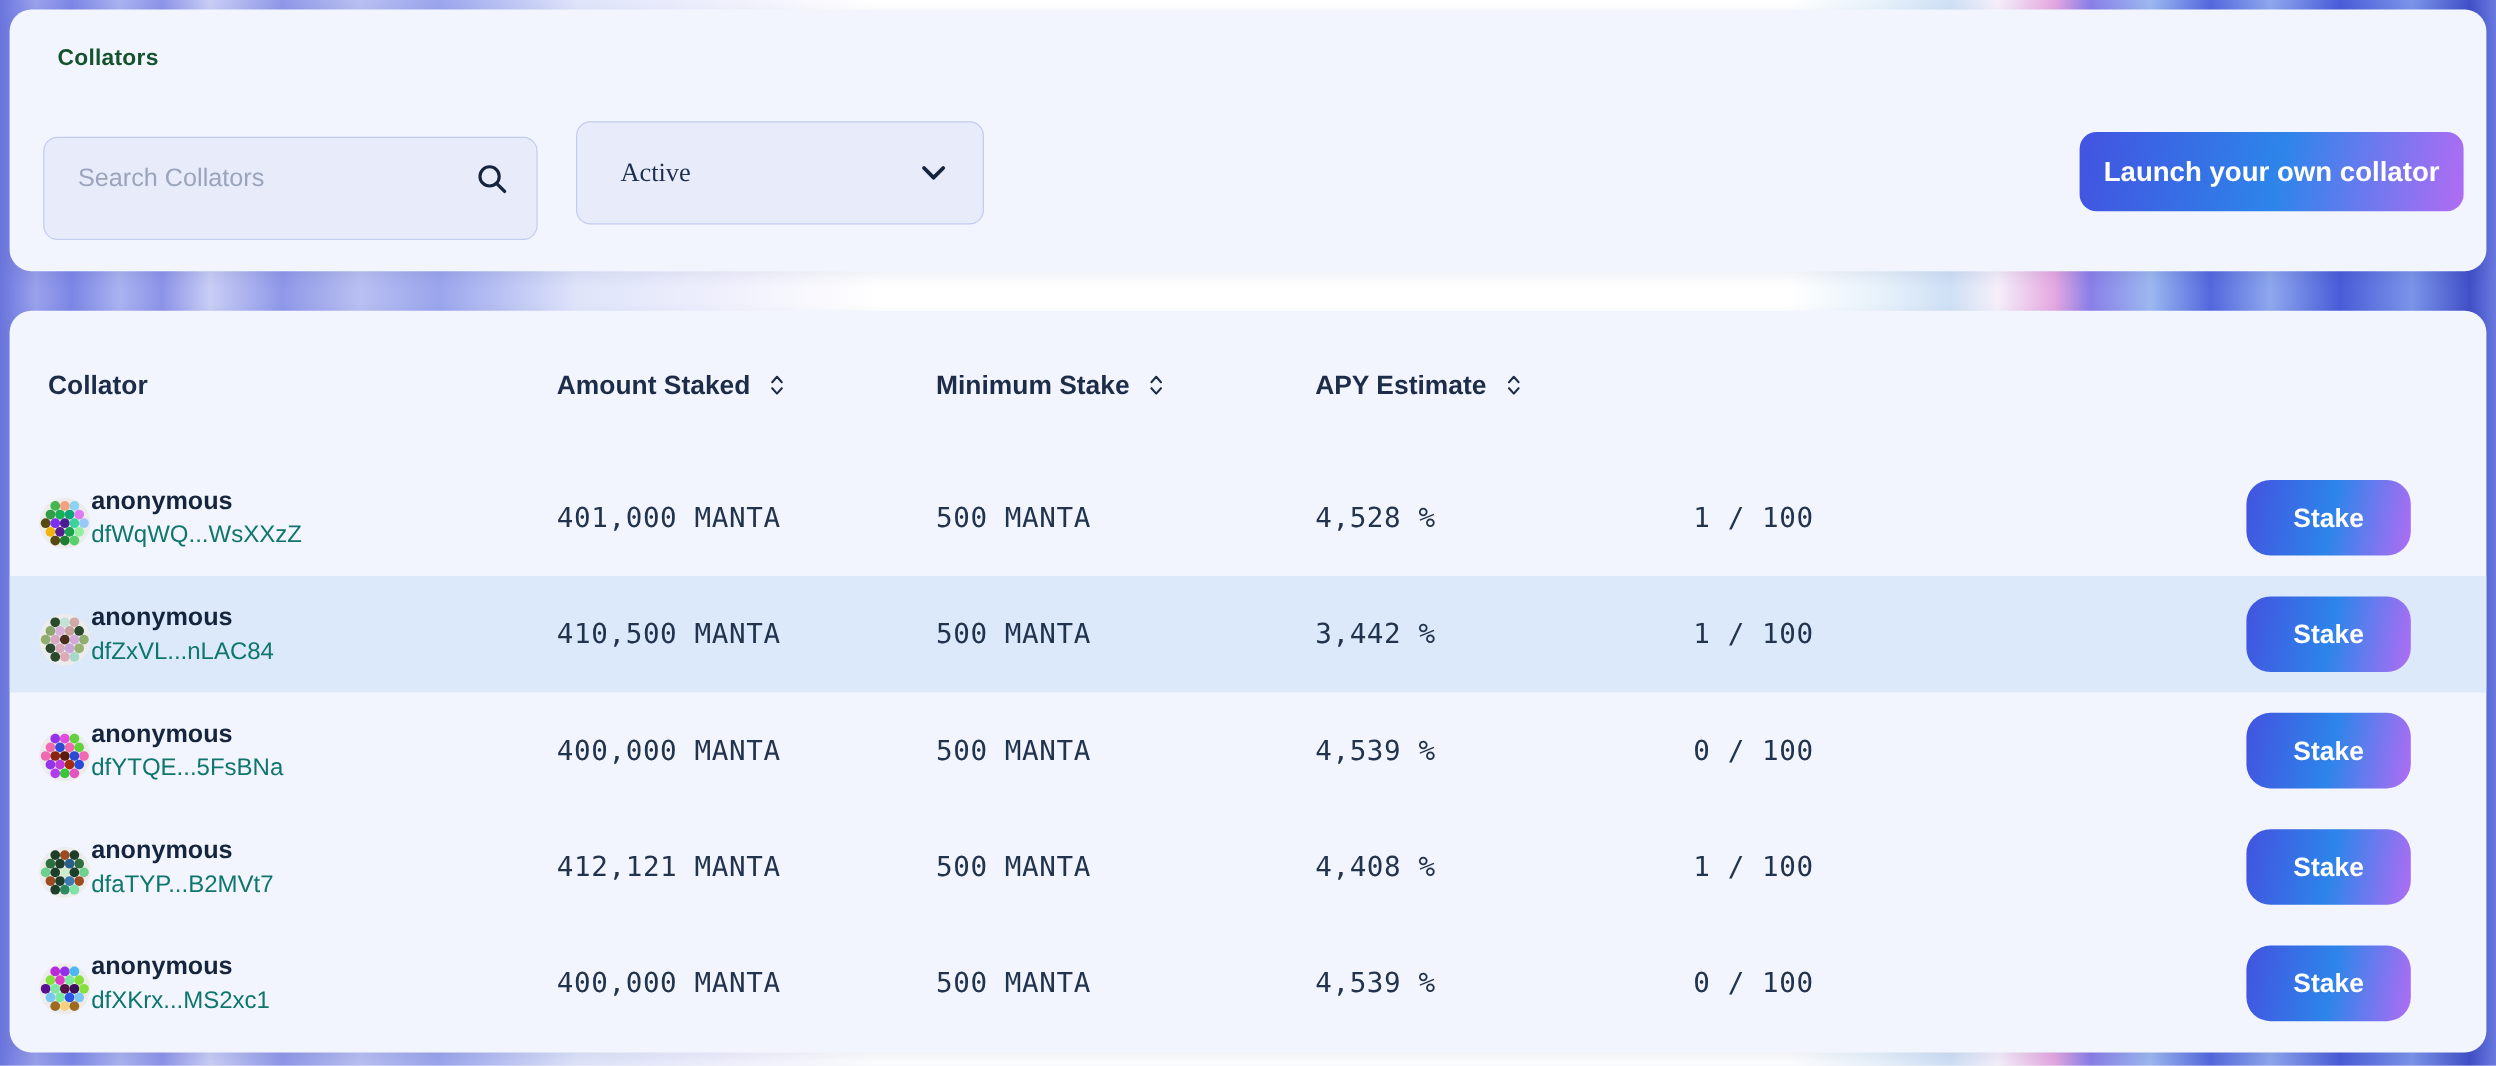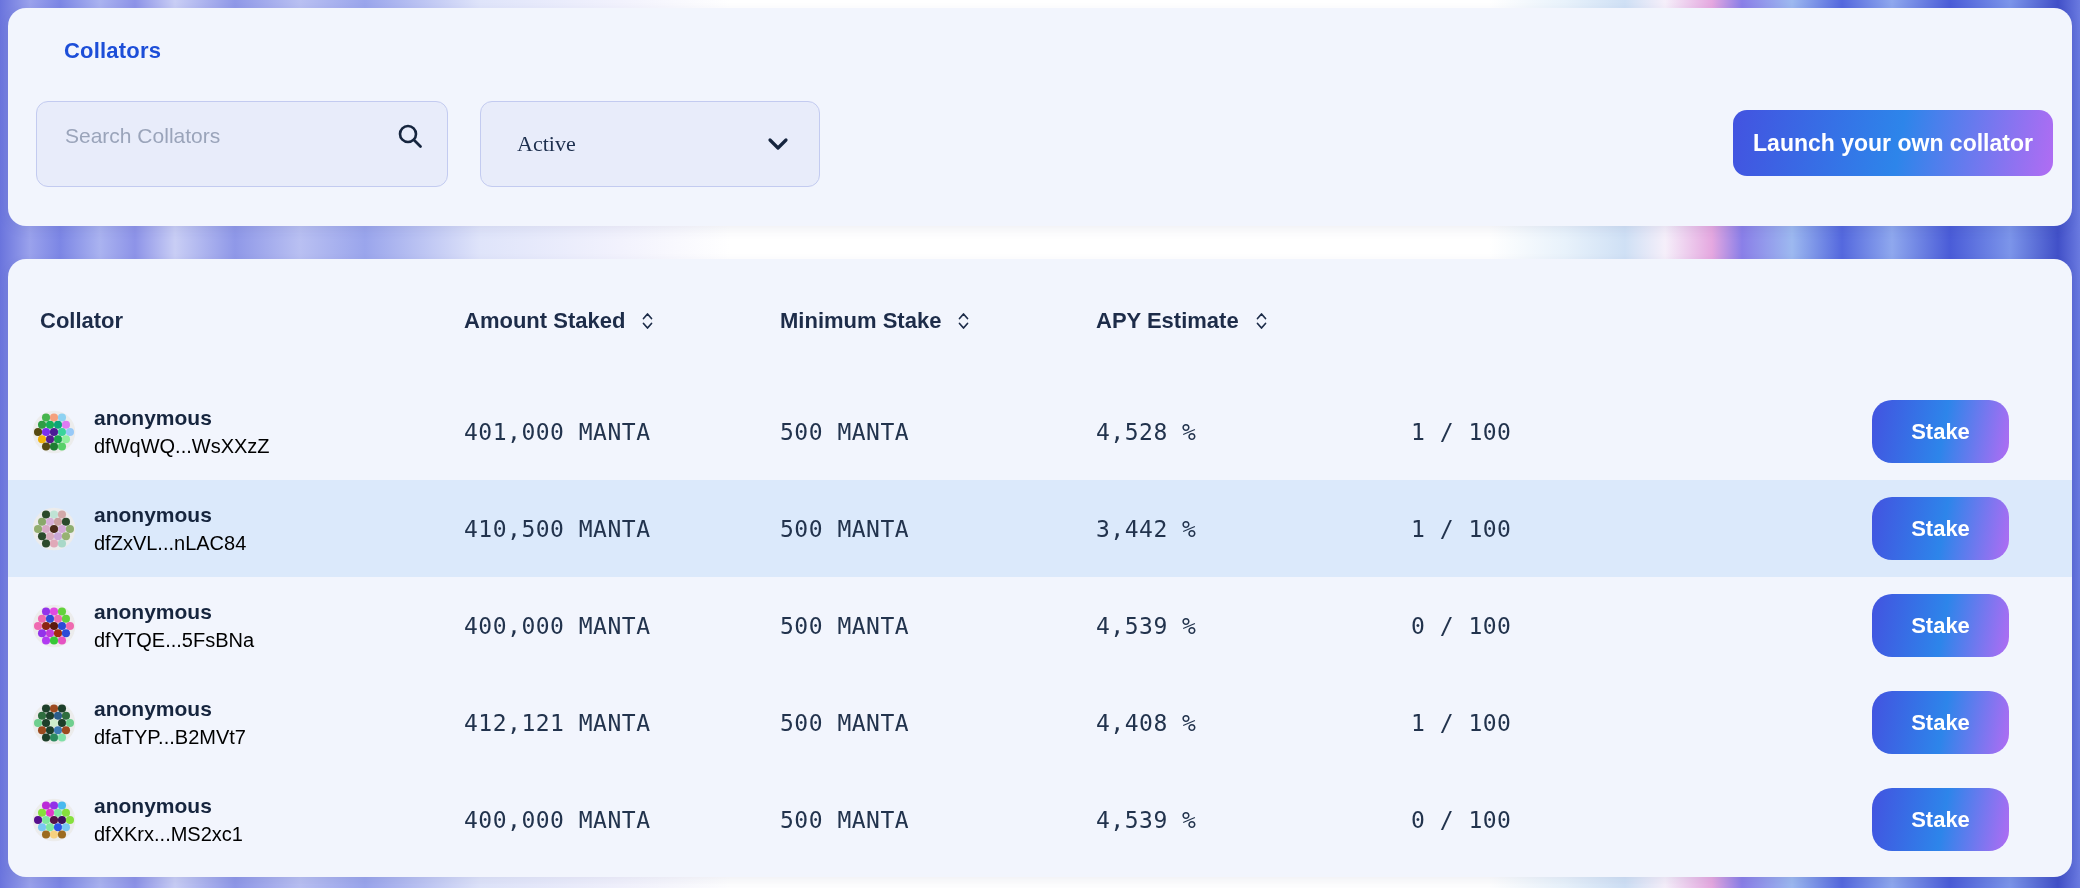--- a/index.html
+++ b/index.html
@@ -15,25 +15,25 @@
         #f5effa 1665px,#e5a8e0 1712px,#8a7fe8 1742px,#9db9f0 1792px,#5468de 1842px,
         #8fa8ee 1892px,#4a5cd8 1950px,#7c95ea 2010px,#4150c8 2058px,#6a7ae0 2080px);
   }
   .card{
     position:absolute;left:8px;width:2064px;background:#f2f5fd;border-radius:18px;
     box-shadow:0 4px 12px rgba(40,60,120,.07);
   }
   
   #top-card{top:8px;height:218px;}
   .panel-title{
-    position:absolute;left:56px;top:30px;font-size:22px;font-weight:700;color:#1d4ed8;
+    position:absolute;left:40px;top:30px;font-size:19px;font-weight:700;color:#14532d;
     letter-spacing:.2px;
   }
   .search-box{
-    position:absolute;left:28px;top:93px;width:412px;height:86px;background:#e8ecfa;
+    position:absolute;left:28px;top:106px;width:412px;height:86px;background:#e8ecfa;
     border:1.5px solid #c3cbf0;border-radius:12px;display:flex;align-items:center;
     box-sizing:border-box;padding:0 22px 16px 26px;
   }
   .search-box input{
     flex:1;border:none;outline:none;background:transparent;font-size:21px;
     font-family:"Liberation Sans",sans-serif;color:#1d2f4e;
   }
   .search-box input::placeholder{color:#9aa4ba;}
   .select-box{
     position:absolute;left:472px;top:93px;width:340px;height:86px;background:#e8ecfa;
@@ -59,25 +59,25 @@
   .thead{height:124px;}
   .th{
     display:flex;align-items:center;gap:14px;font-size:22px;font-weight:700;
     color:#1d2c49;
   }
   .th.first{padding-left:8px;}
   .sort-icon{display:inline-flex;cursor:pointer;}
   .tbody{}
   .trow{height:97px;cursor:pointer;}
   .trow.highlight{background:#dbe9fb;}
-  .collator-cell{display:flex;align-items:center;gap:18px;}
+  .collator-cell{display:flex;align-items:flex-end;}
   .avatar{width:44px;height:44px;flex:0 0 44px;}
   .ident-text{display:flex;flex-direction:column;gap:5px;}
   .c-name{font-size:21px;font-weight:700;color:#16253e;}
-  .c-addr{font-size:20px;color:#000000;}
+  .c-addr{font-size:20px;color:#0f766e;}
   .mono{
     font-family:"DejaVu Sans Mono",monospace;font-size:23px;color:#22334d;
     letter-spacing:.5px;white-space:pre;
   }
   .stake-btn{width:137px;height:63px;border-radius:20px;font-size:22px;}
   svg{display:block;}
 </style>
 </head>
 <body>
 

